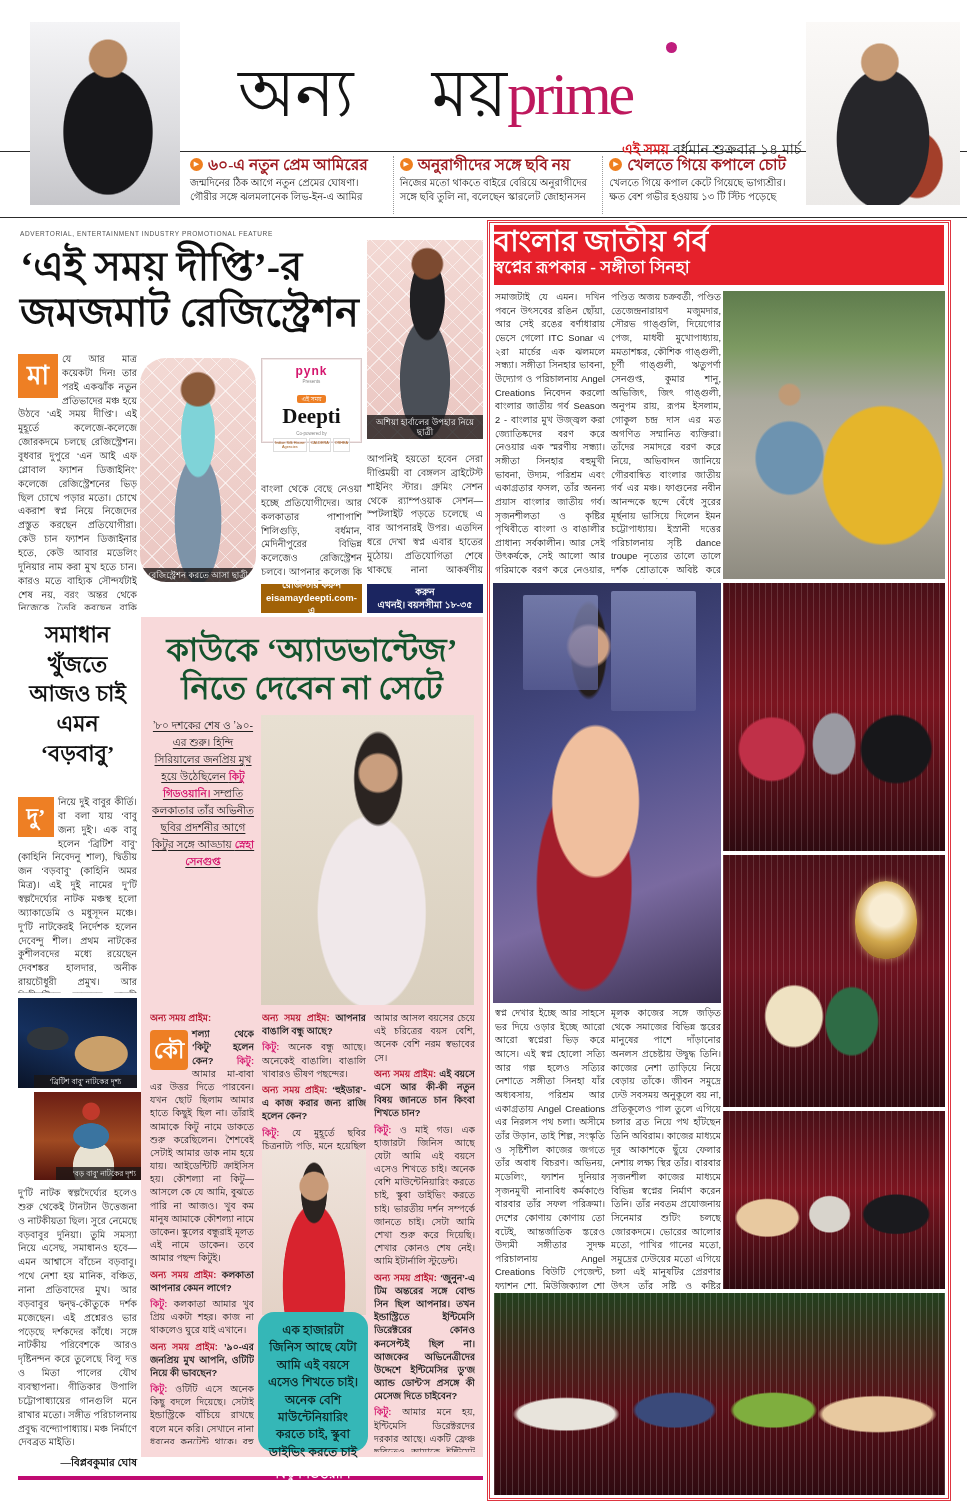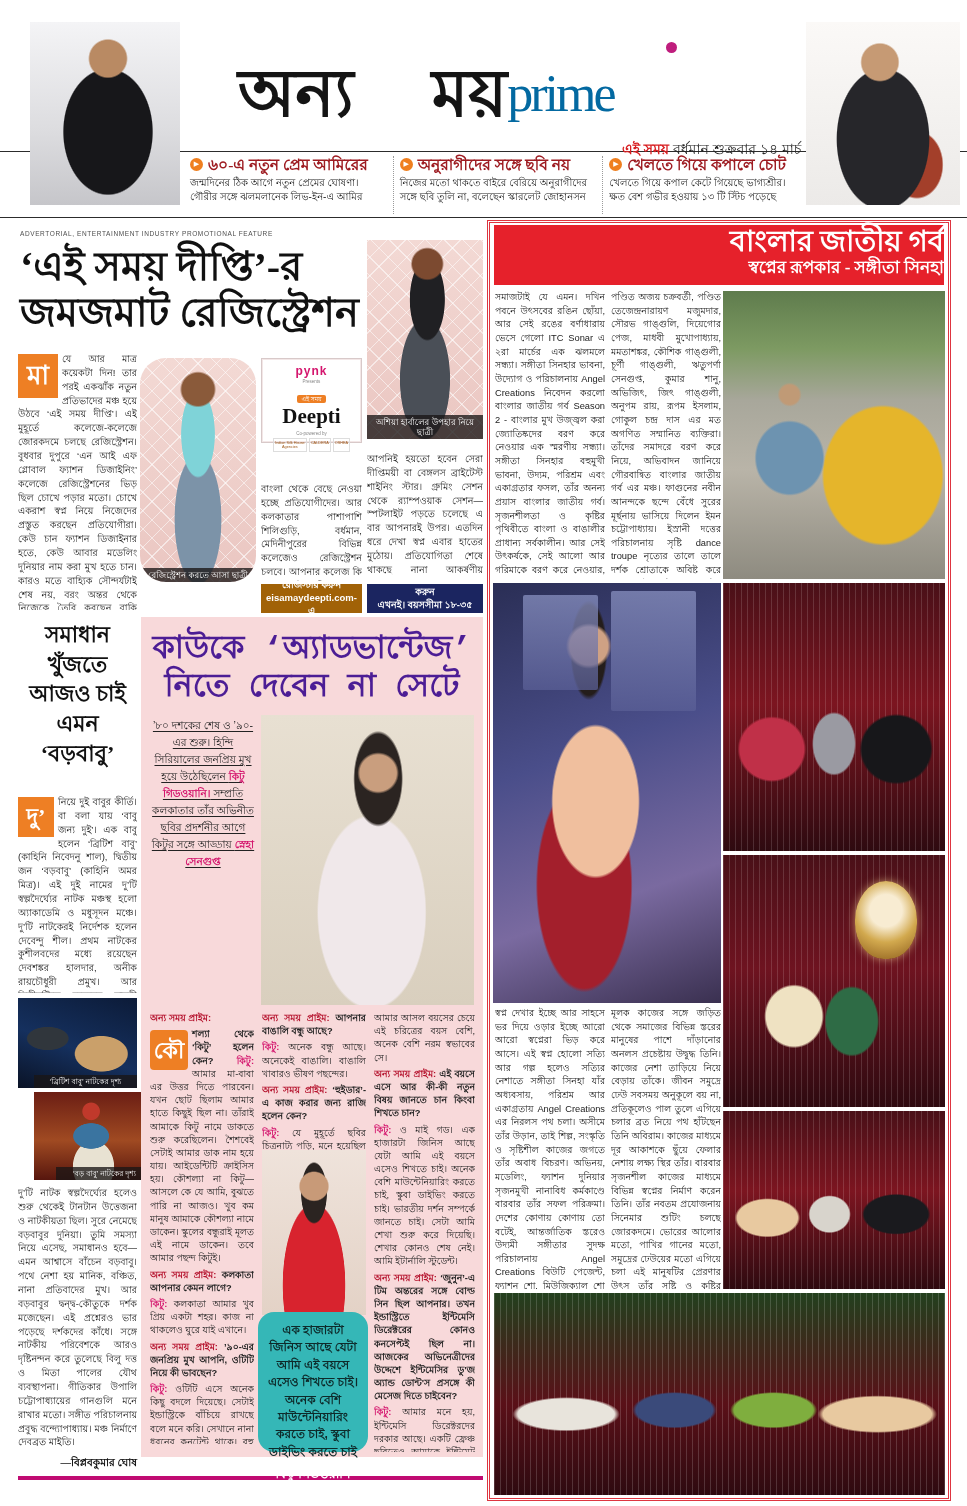--- a/index.html
+++ b/index.html
@@ -5,25 +5,25 @@
   html,body{margin:0;padding:0;background:#888;}
   .page{position:relative;width:967px;height:1506px;background:#fff;margin:0 auto;
         font-family:"Liberation Sans","DejaVu Sans",sans-serif;color:#1a1a1a;overflow:hidden;}
   .abs{position:absolute;}
   .rule{height:1px;background:#2c2c2c;}
   .photo{position:absolute;overflow:hidden;background:#ddd;}
   .pcap{position:absolute;left:0;right:0;bottom:0;background:rgba(25,22,22,.78);color:#fff;
         font-size:8.5px;line-height:1.2;text-align:center;padding:2px 1px;}
   
   .logo-row{display:flex;align-items:center;}
-  .logo-bn{font-family:"Liberation Serif","DejaVu Serif",serif;font-weight:700;font-size:66px;color:#141414;line-height:1;}
+  .logo-bn{font-family:"Liberation Serif","DejaVu Serif",serif;font-weight:400;font-size:66px;color:#141414;line-height:1;}
   .logo-circle{width:94px;height:94px;border-radius:50%;background:#bf1d7d;display:flex;align-items:center;justify-content:center;
                margin:0 -8px;z-index:-1;}
   .logo-circle span{font-family:"Liberation Serif","DejaVu Serif",serif;font-weight:800;font-size:56px;color:#141414;}
-  .logo-prime{font-family:"Liberation Serif","DejaVu Serif",serif;font-size:52px;color:#0369a1;letter-spacing:-3px;line-height:.9;position:relative;}
+  .logo-prime{font-family:"Liberation Serif","DejaVu Serif",serif;font-size:60px;color:#be185d;letter-spacing:-3px;line-height:.9;position:relative;}
   .prime-dot{position:absolute;width:11px;height:11px;border-radius:50%;background:#bf1d7d;}
   .dateline{font-size:14px;color:#222;}
   .dateline b{color:#d81e21;}
   .tiny-note{font-size:6px;color:#777;letter-spacing:.5px;}
   
   .teasers{display:flex;}
   .teaser{flex:1;padding:0 10px 0 6px;}
   .teaser + .teaser{border-left:1px dotted #9a9a9a;}
   .t-title{display:flex;align-items:center;gap:5px;font-weight:bold;font-size:15.5px;color:#9e1c22;line-height:1.1;margin-bottom:3px;font-family:"Liberation Serif","DejaVu Serif",serif;}
   .play{width:13px;height:13px;border-radius:50%;background:#ef7f1f;color:#fff;font-size:7px;display:inline-flex;align-items:center;justify-content:center;flex:0 0 13px;}
@@ -42,36 +42,36 @@
   .card .presents{font-size:4.5px;color:#888;margin:1px 0 3px;}
   .card .bp{background:#ee7f24;color:#fff;font-size:6px;padding:1px 4px;border-radius:2px;}
   .card .brand{font-family:"Liberation Serif","DejaVu Serif",serif;font-weight:800;font-size:21px;color:#111;line-height:1.1;}
   .card .copow{font-size:4.5px;color:#888;margin:3px 0 2px;}
   .card .sponsors{display:flex;gap:2px;}
   .card .sponsors span{font-size:3.8px;border:1px solid #ddd;padding:2px 1px;color:#a05a1a;max-width:30px;text-align:center;}
   .regbox{position:absolute;color:#fff;font-weight:bold;text-align:center;font-size:9.5px;line-height:1.35;
           display:flex;flex-direction:column;justify-content:center;padding:2px;box-sizing:border-box;}
   
   .pinkbox{position:absolute;background:#f8d9da;}
-  .k-headline{font-family:Liberation Mono, monospace;font-weight:800;font-size:32px;line-height:1.2;text-align:center;color:#4c1d95;}
+  .k-headline{font-family:Liberation Serif, serif;font-weight:800;font-size:32px;line-height:1.2;text-align:center;color:#14532d;}
   .intro{font-size:10.5px;line-height:1.62;text-align:center;color:#222;text-decoration:underline;text-underline-offset:2px;}
   .intro .mag{color:#d4156d;font-weight:bold;}
   .qa-col{position:absolute;font-size:9.3px;line-height:1.42;text-align:justify;color:#222;overflow:hidden;}
   .qa{margin:0 0 3px 0;}
   .lbl-q{color:#b5122d;font-weight:bold;}
   .lbl-a{color:#d4156d;font-weight:bold;}
   .qtext{font-weight:bold;}
   .dropcap2{float:left;width:38px;height:40px;background:#ee7f24;color:#fff;font-weight:800;font-size:22px;border-radius:4px;
             display:flex;align-items:center;justify-content:center;margin:2px 4px 0 0;font-family:"Liberation Serif","DejaVu Serif",serif;}
   .quotebox{position:absolute;background:#35b7b7;border-radius:16px;padding:10px 8px;box-sizing:border-box;text-align:center;}
   .quotebox .qt{font-size:12px;font-weight:800;color:#0e2a2a;line-height:1.45;}
   .quotebox .qa-attr{color:#fff;font-weight:800;font-size:12.5px;margin-top:4px;}
   
   .gorbo{position:absolute;border:3px double #de3540;background:#fff;box-sizing:border-box;}
-  .redband{position:absolute;background:#e6212b;color:#fff;text-align:right;}
+  .redband{position:absolute;background:#e6212b;color:#fff;text-align:left;}
   .redband .gt{font-family:"Liberation Serif","DejaVu Serif",serif;font-weight:800;font-size:29px;line-height:1.15;}
   .redband .gs{font-family:"Liberation Serif","DejaVu Serif",serif;font-weight:700;font-size:17px;line-height:1.2;}
   .g-col{position:absolute;font-size:9.3px;line-height:1.47;text-align:justify;color:#222;overflow:hidden;}
   .emblem-badge{position:absolute;width:62px;height:78px;border-radius:50% 50% 46% 46%;
      background:radial-gradient(circle at 50% 38%,#f8ecd2 0 28%,#d2a94e 55%,#8a5a1a);box-shadow:0 0 8px rgba(255,220,150,.6);}
   .poster-panel{position:absolute;background:linear-gradient(180deg,#8890c0,#5a5f96);opacity:.75;border-radius:2px;}
   .magenta-rule{position:absolute;height:4px;background:#c00b72;}
   
   .ph-aamir{background:
      radial-gradient(circle at 52% 20%, #b98a63 0 11%, transparent 12%),

